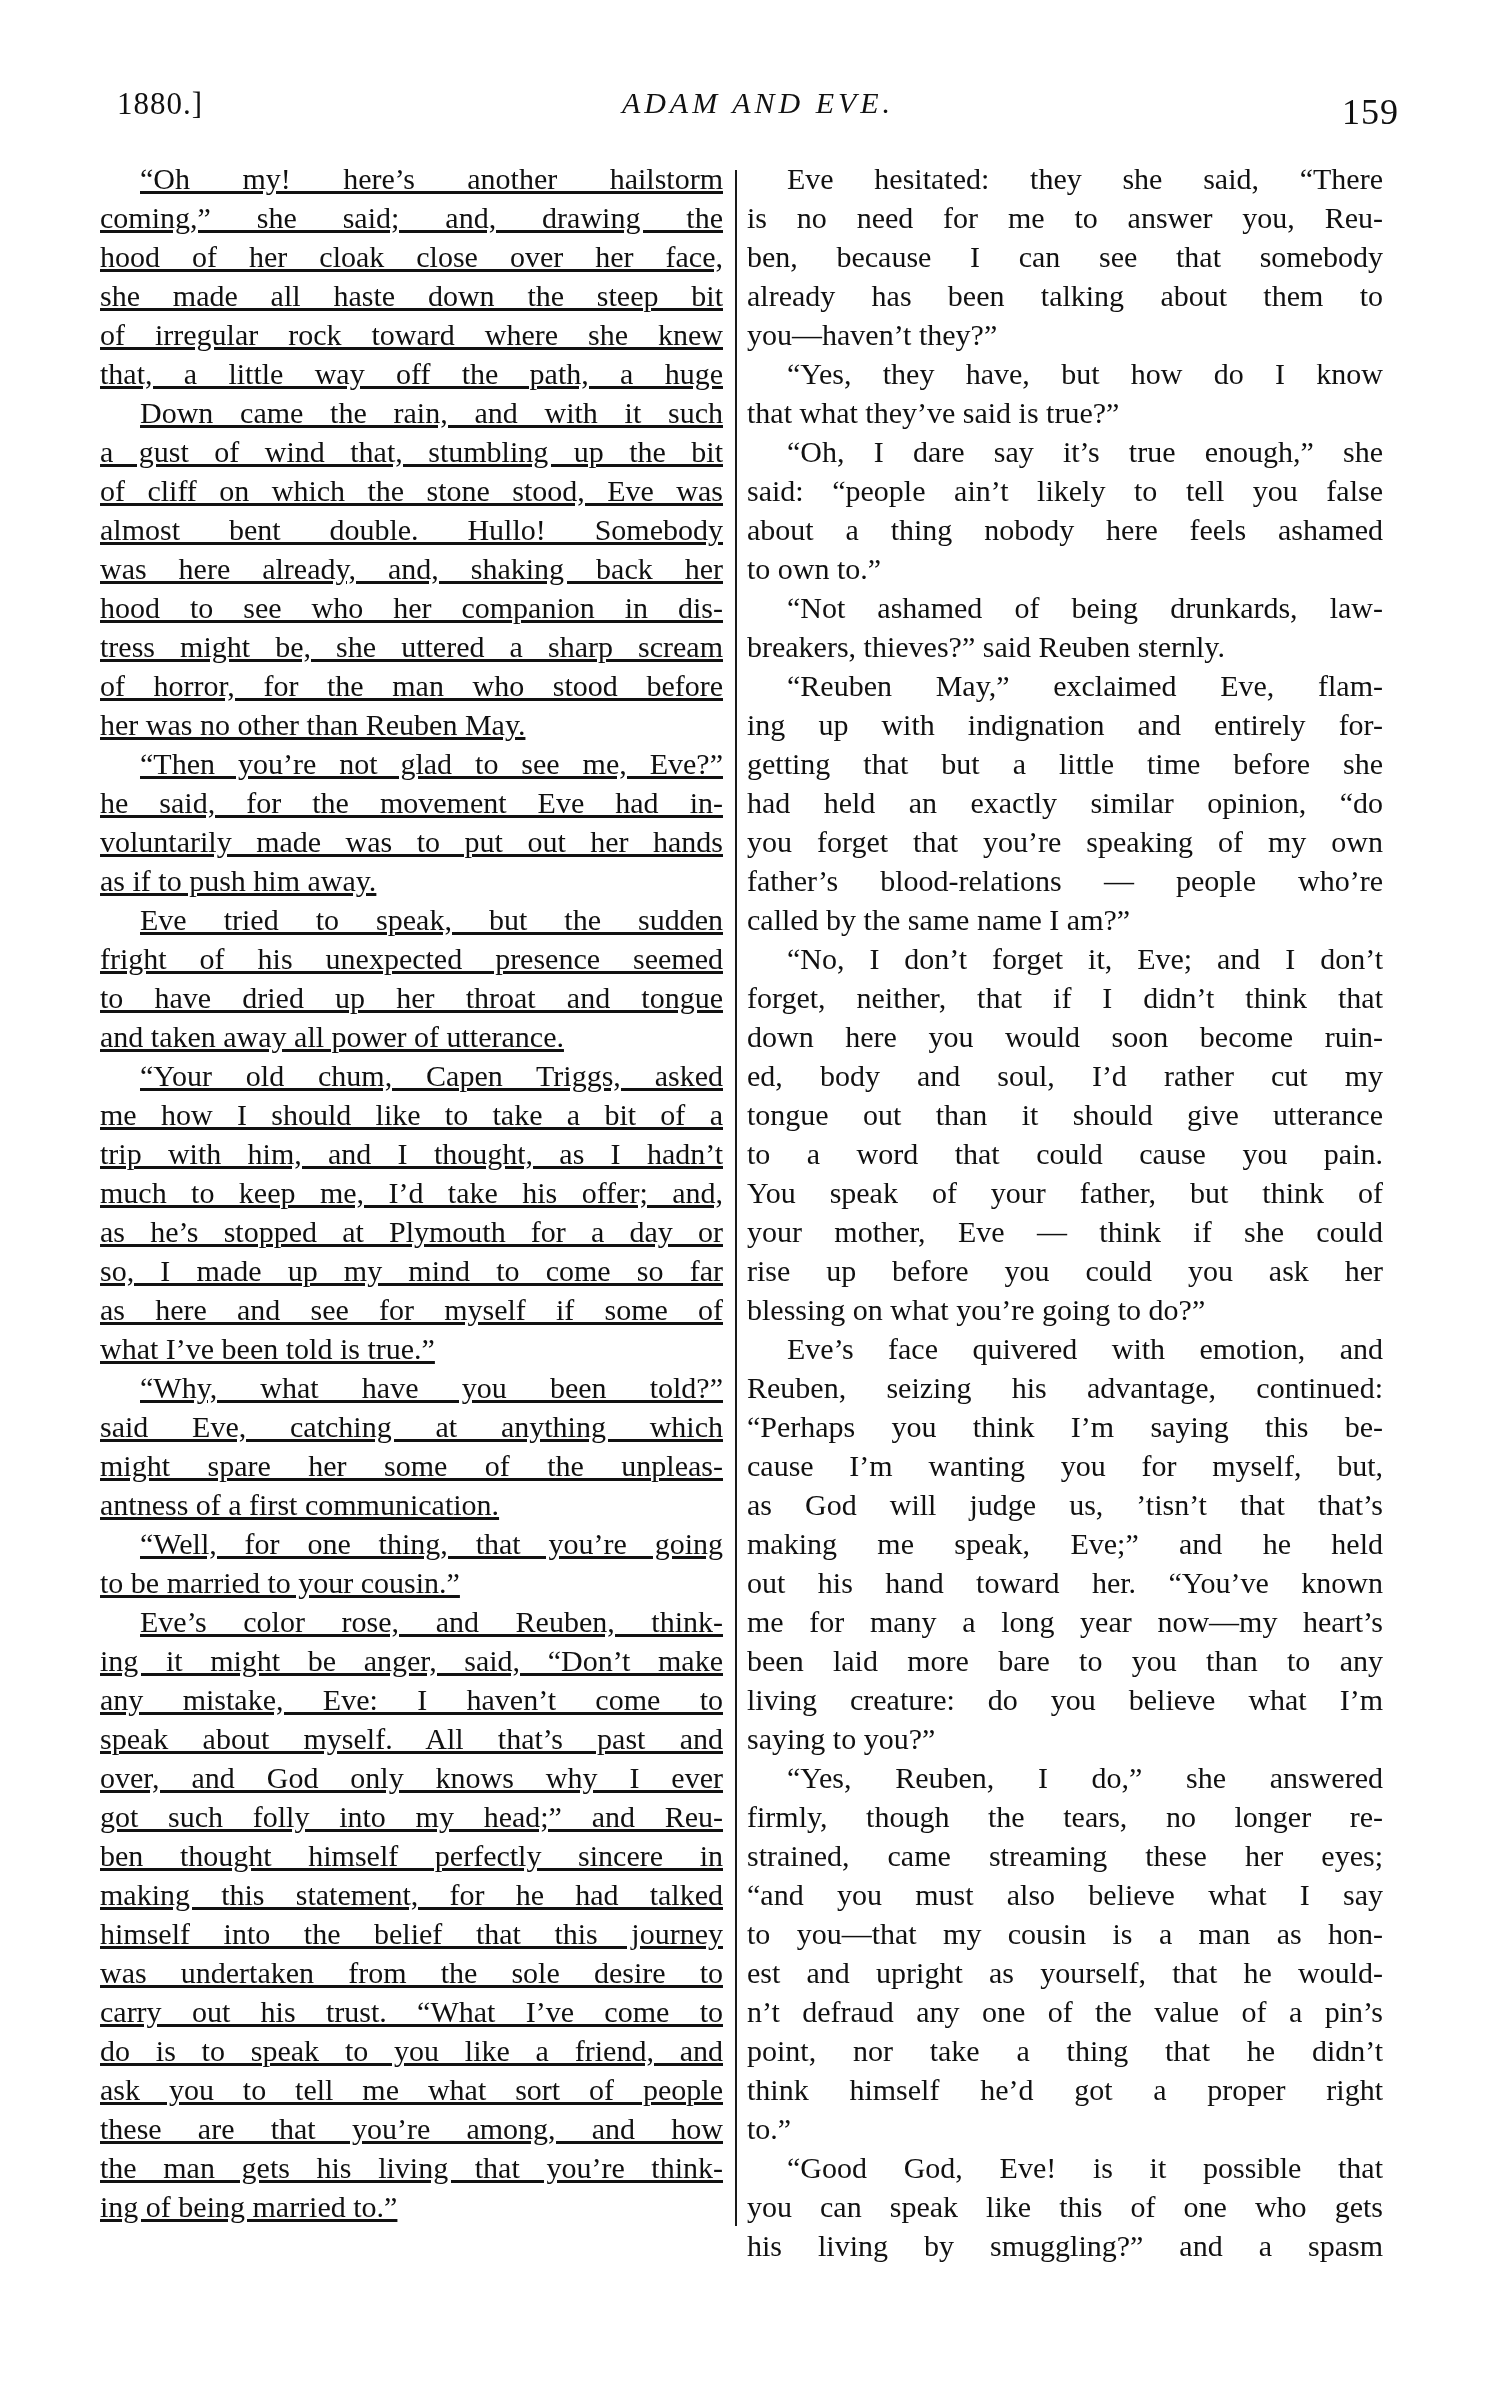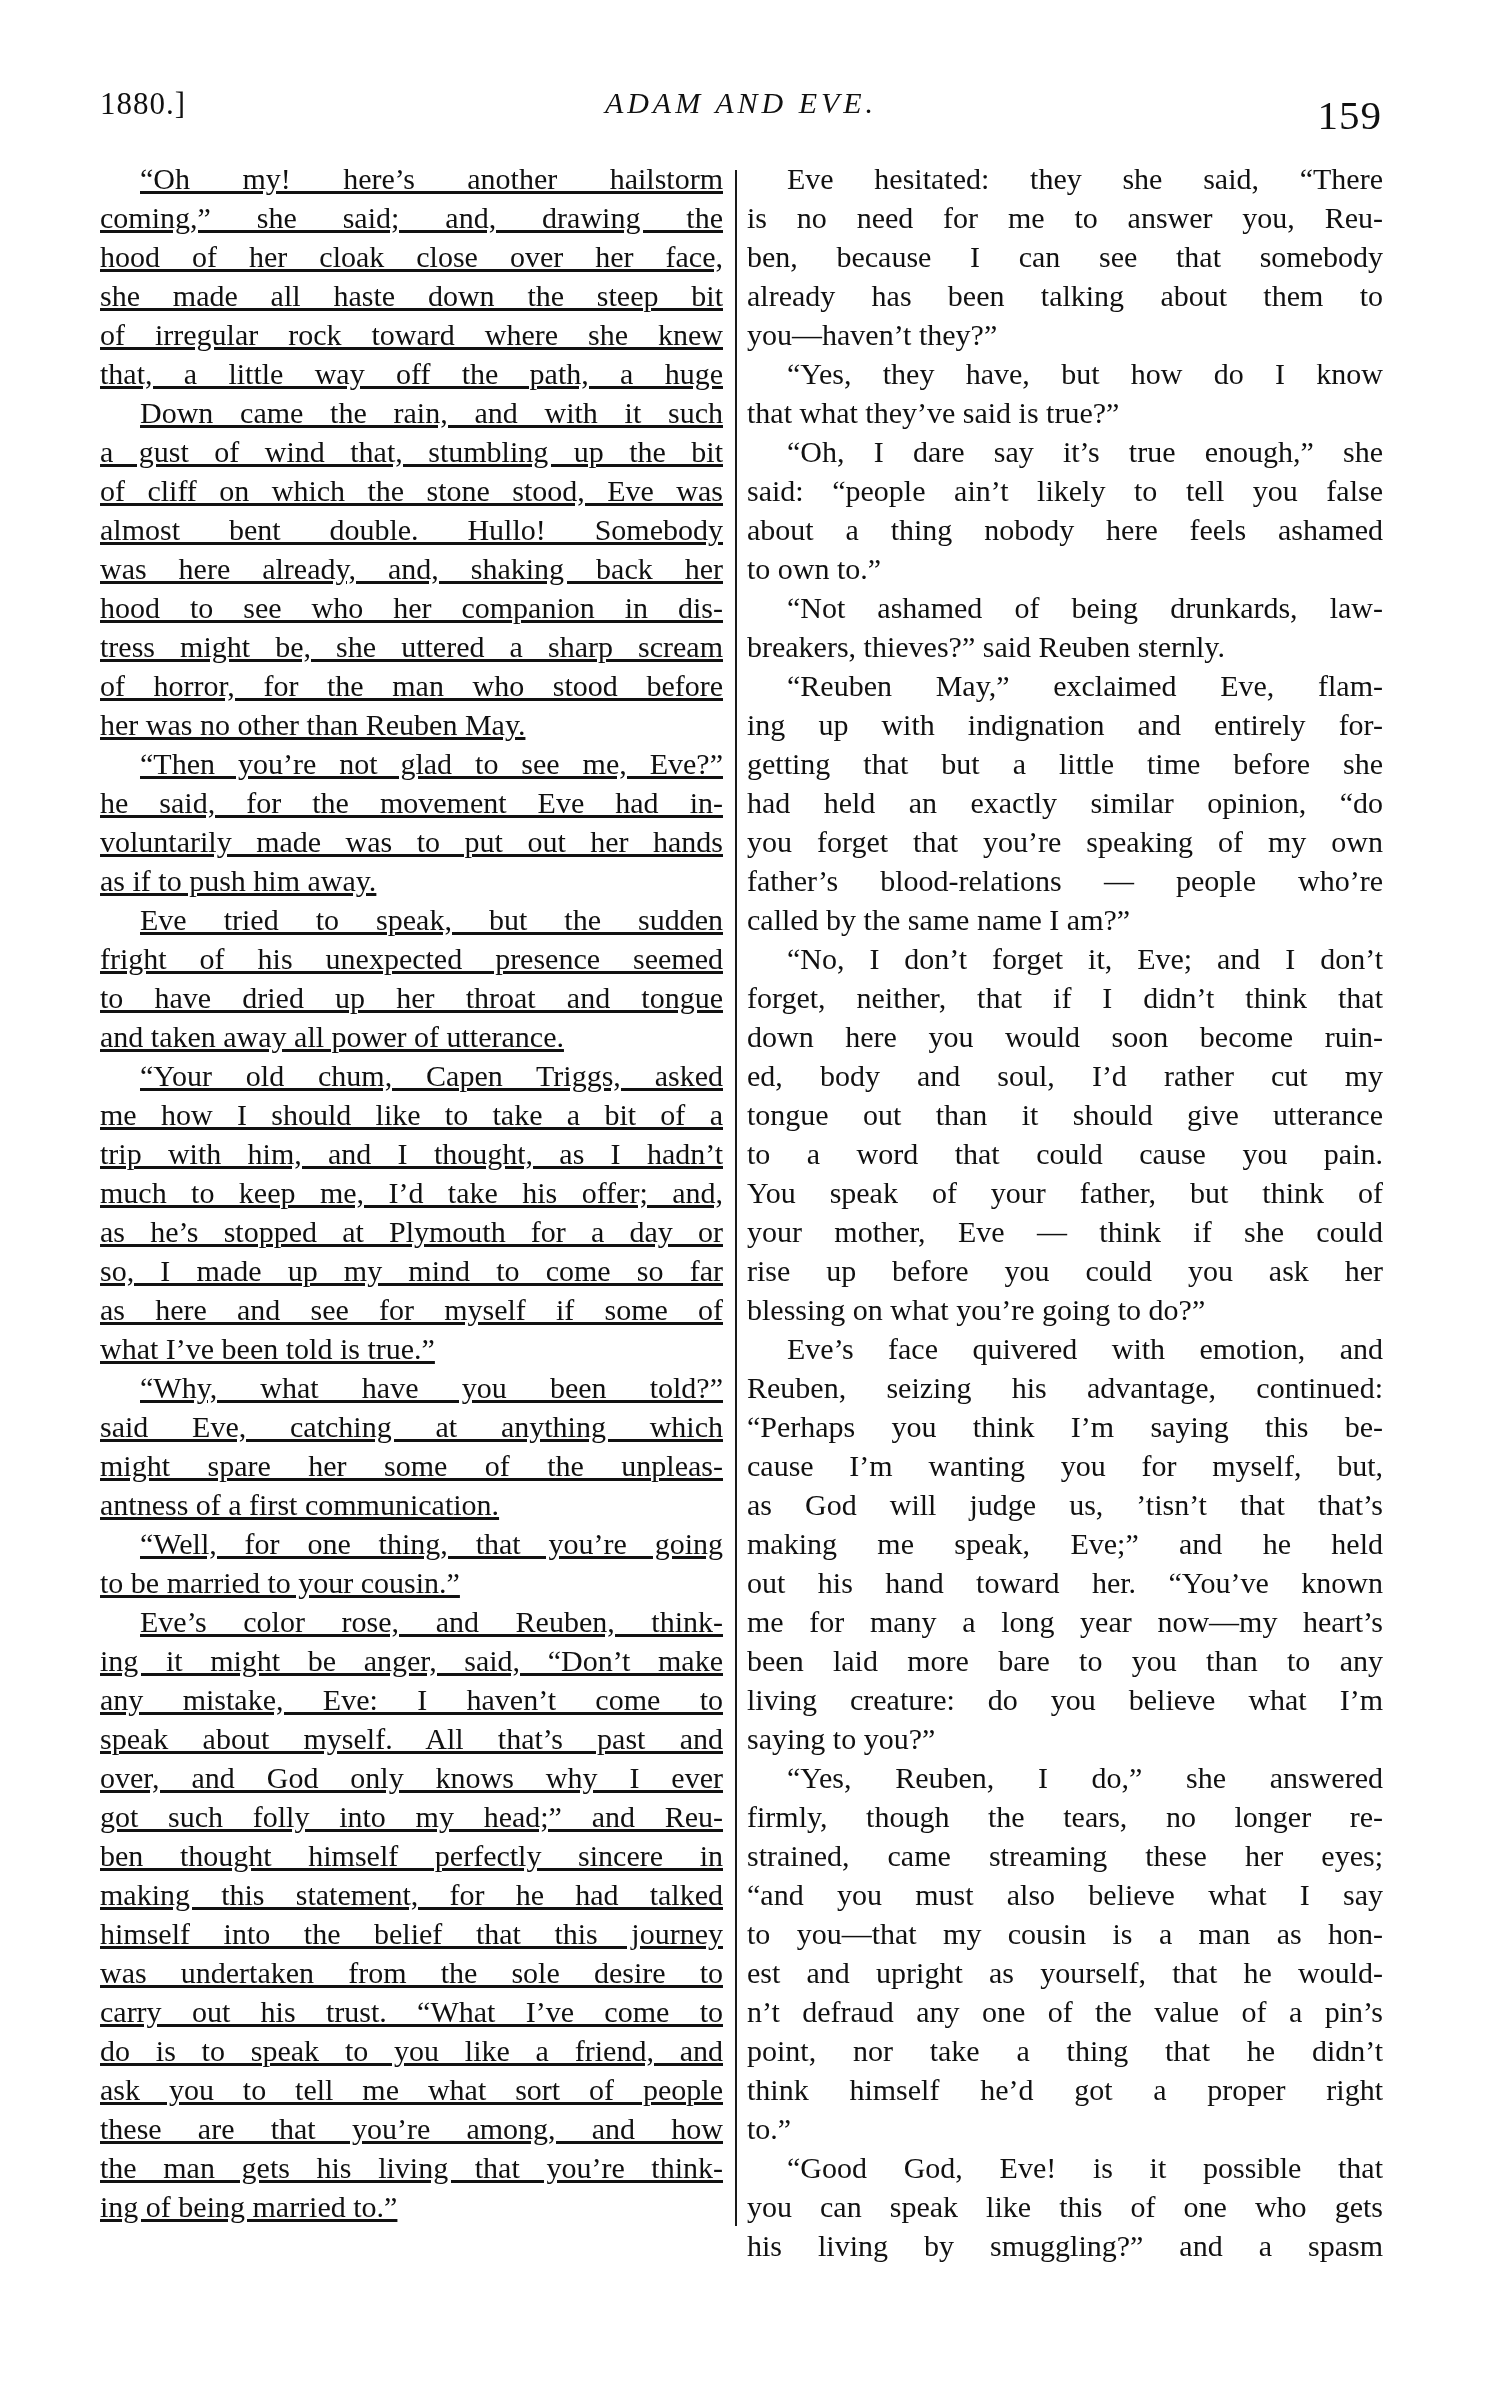--- a/index.html
+++ b/index.html
@@ -11,21 +11,21 @@
     width: 1508px;
     height: 2401px;
     position: relative;
     overflow: hidden;
     color: #111111;
     font-family: "Liberation Serif", "DejaVu Serif", serif;
   }
   .running-head {
     position: absolute;
     top: 80px;
-    left: 100px;
+    left: 117px;
     width: 1282px;
     height: 45px;
   }
   .rh-year {
     position: absolute;
     left: 0;
     top: 6px;
     font-size: 31px;
     letter-spacing: 1px;
   }
@@ -36,21 +36,21 @@
     top: 6px;
     text-align: center;
     font-style: italic;
     font-size: 30px;
     letter-spacing: 4px;
   }
   .rh-page {
     position: absolute;
     right: 0;
     top: 11px;
-    font-size: 41px;
+    font-size: 36px;
     letter-spacing: 1px;
   }
   .column {
     position: absolute;
     top: 159px;
     font-size: 30px;
     line-height: 39px;
   }
   .col-left {
     left: 100px;

